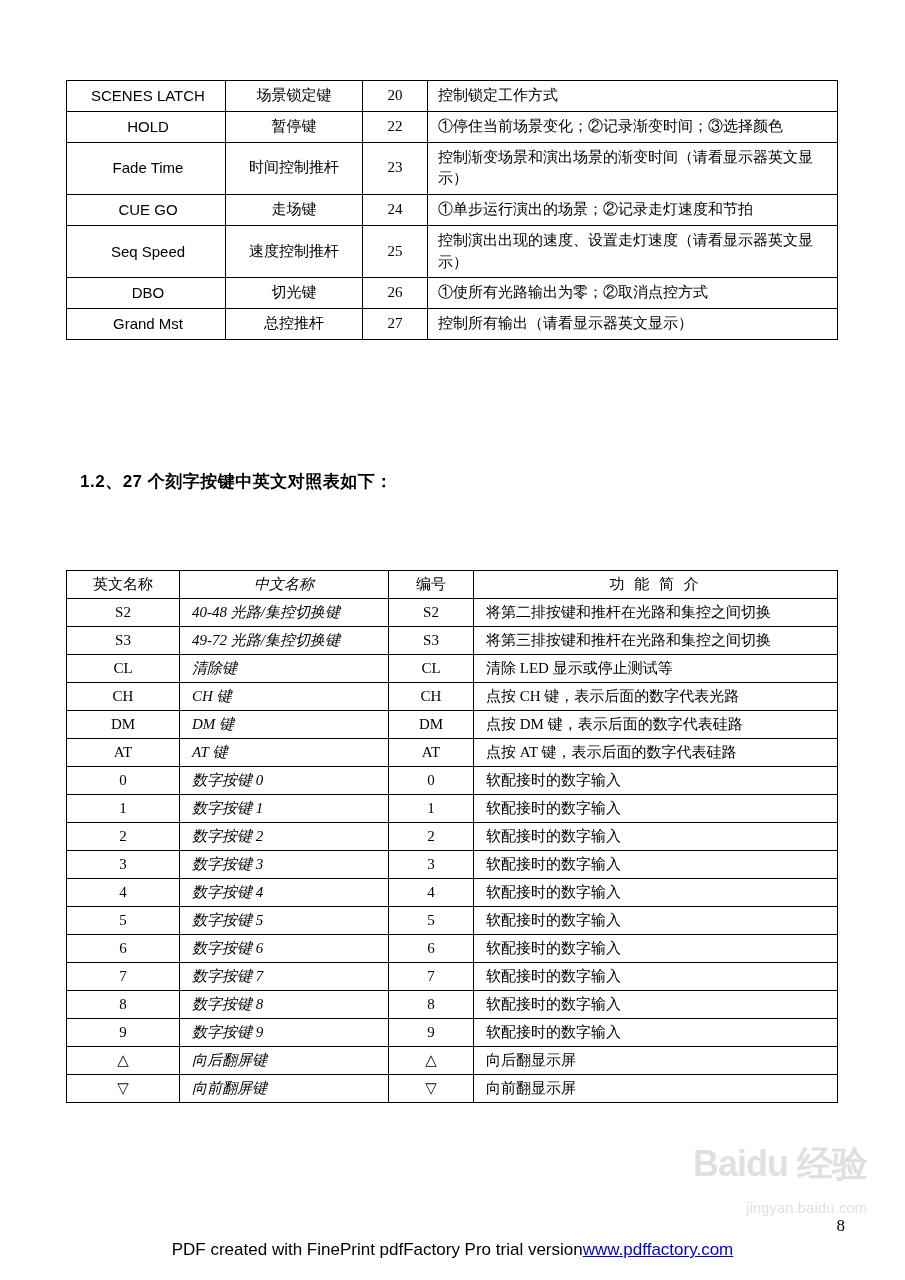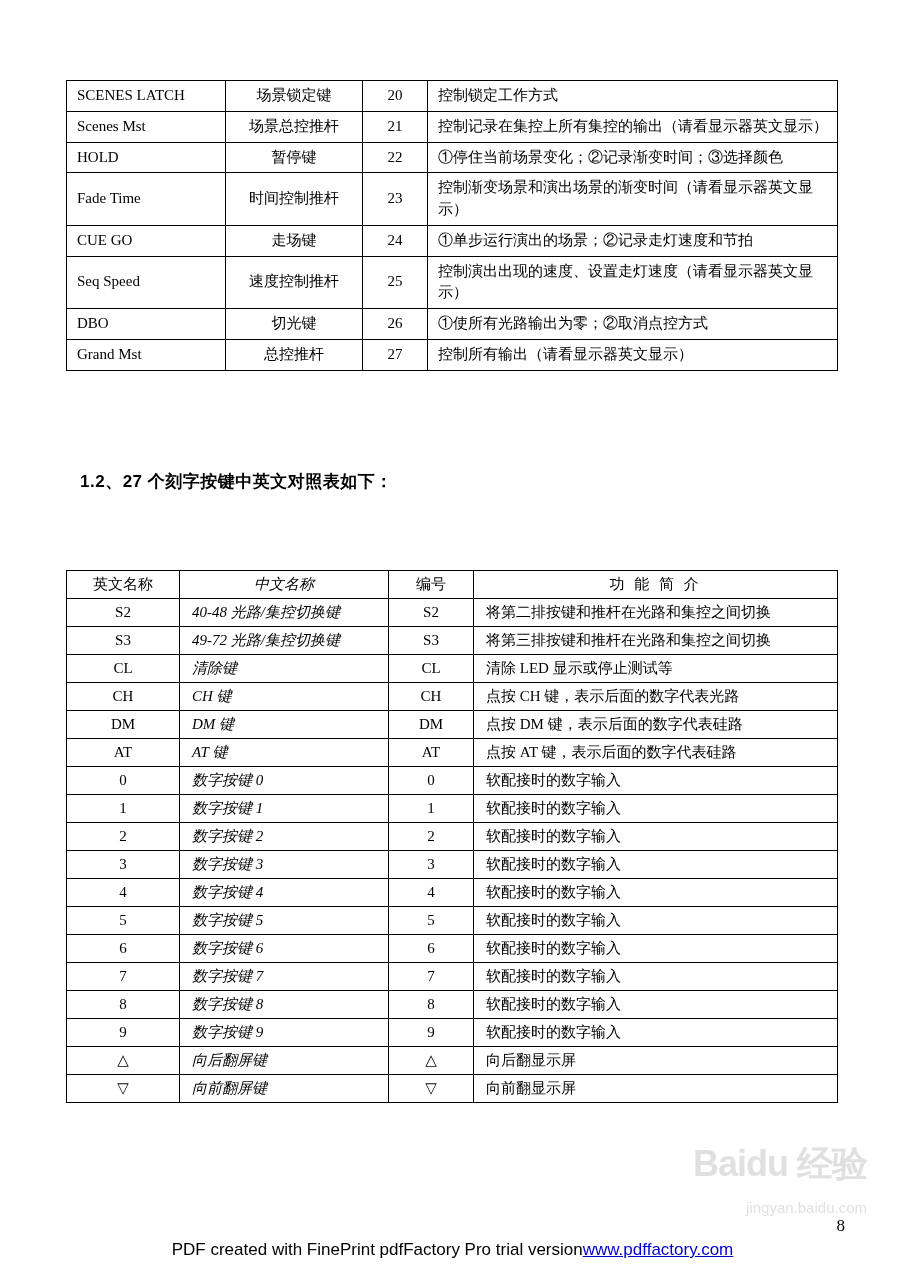--- a/index.html
+++ b/index.html
@@ -35,21 +35,21 @@
     line-height: 1.45;
   }
 
   
   .table-one {
     position: absolute;
     left: 66px;
     top: 80px;
     width: 772px;
   }
-  .table-one td.col-en   { width: 142px; text-align: left;   padding-left: 10px; font-family: Liberation Serif, serif; }
+  .table-one td.col-en   { width: 142px; text-align: center;   padding-left: 10px; font-family: Liberation Sans, sans-serif; }
   .table-one td.col-cn   { width: 124px; text-align: center; }
   .table-one td.col-num  { width: 52px;  text-align: center; }
   .table-one td.col-desc { text-align: left; padding-left: 10px; }
 
   
   .section-heading {
     position: absolute;
     left: 80px;
     top: 470px;
     font-family: "Liberation Sans", sans-serif;
@@ -141,26 +141,20 @@
 
   <table class="table-one">
     <tbody>
       <tr>
         <td class="col-en">SCENES LATCH</td>
         <td class="col-cn">场景锁定键</td>
         <td class="col-num">20</td>
         <td class="col-desc">控制锁定工作方式</td>
       </tr>
       <tr>
-        <td class="col-en">Scenes  Mst</td>
-        <td class="col-cn">场景总控推杆</td>
-        <td class="col-num">21</td>
-        <td class="col-desc">控制记录在集控上所有集控的输出（请看显示器英文显示）</td>
-      </tr>
-      <tr>
         <td class="col-en">HOLD</td>
         <td class="col-cn">暂停键</td>
         <td class="col-num">22</td>
         <td class="col-desc">①停住当前场景变化；②记录渐变时间；③选择颜色</td>
       </tr>
       <tr>
         <td class="col-en">Fade  Time</td>
         <td class="col-cn">时间控制推杆</td>
         <td class="col-num">23</td>
         <td class="col-desc">控制渐变场景和演出场景的渐变时间（请看显示器英文显示）</td>

